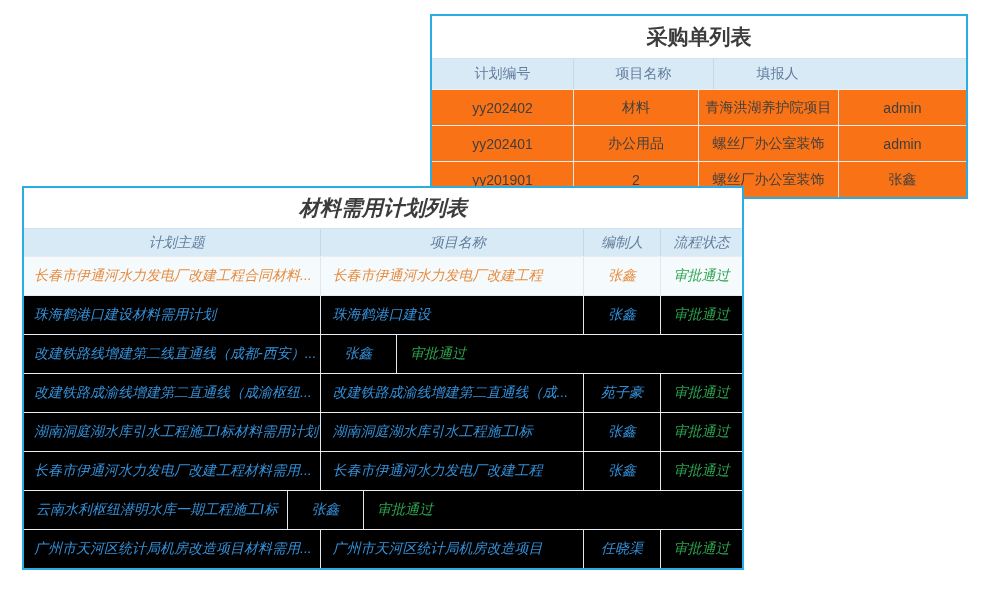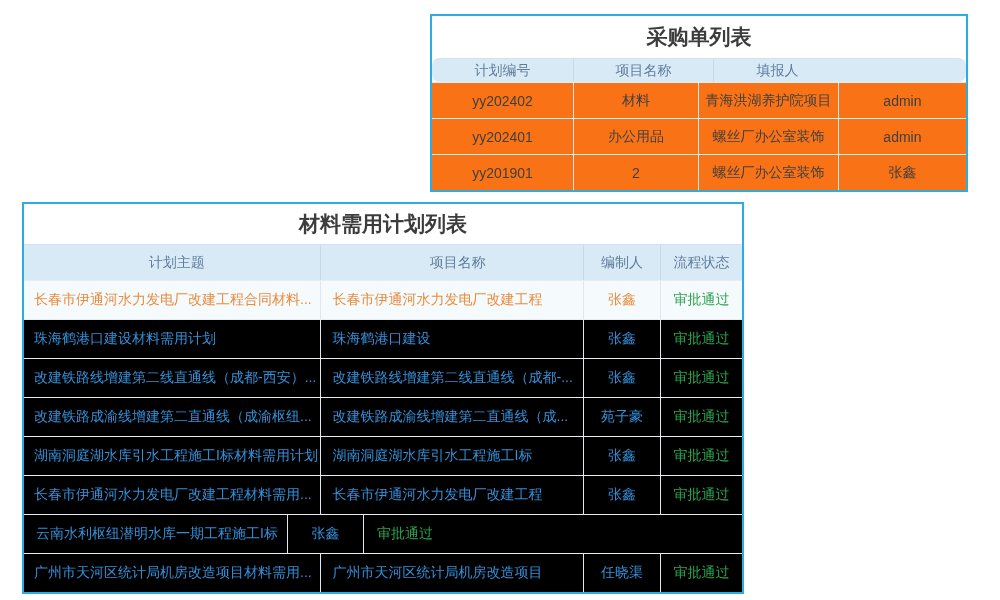--- a/index.html
+++ b/index.html
@@ -5,37 +5,37 @@
   * { margin:0; padding:0; box-sizing:border-box; }
   html,body { width:1000px; height:600px; background:#ffffff; overflow:hidden;
               font-family:"Liberation Sans","DejaVu Sans",sans-serif; }
 
   .panel { position:absolute; background:#ffffff; border:2px solid #2bade3; }
 
   
   #purchase-panel { left:430px; top:14px; width:538px; }
   #purchase-panel .title { height:42px; line-height:42px; text-align:center;
      font-size:21px; font-weight:bold; color:#3c3c3c; background:#ffffff; }
-  #purchase-panel .hdr { display:flex; height:24px; background:#d9eaf7;
-     border-top:1px solid #d3e2ef;border-radius:8px; }
+  #purchase-panel .hdr { display:flex; height:31px; background:#d9eaf7;
+     border-top:1px solid #d3e2ef; }
   #purchase-panel .hcell { display:flex; align-items:center; justify-content:center;
      font-size:14px; color:#607d9b; border-right:1px solid #c7d9e9; }
   #purchase-panel .hcell:last-child { border-right:none; }
   .prow { display:flex; height:36px; border-top:1px solid #e9edf1; background:#f97316; }
   .pcell { display:flex; align-items:center; justify-content:center;
      font-size:14px; color:#3f3f3f; border-right:1px solid #dde7ef;
      white-space:nowrap; overflow:hidden; }
   .pcell:last-child { border-right:none; }
   .pw0 { width:26.6%; } .pw1 { width:23.4%; } .pw2 { width:26.2%; } .pw3 { width:23.8%; }
 
   
-  #material-panel { left:22px; top:202px; width:722px; }
+  #material-panel { left:22px; top:186px; width:722px;font-style:italic; }
   #material-panel .title { height:40px; line-height:40px; text-align:center;
      font-size:21px; font-weight:bold; color:#3c3c3c; background:#ffffff; }
-  #material-panel .hdr { display:flex; height:36px; background:#d9eaf7;
+  #material-panel .hdr { display:flex; height:28px; background:#d9eaf7;
      border-top:1px solid #d3e2ef; }
   #material-panel .hcell { display:flex; align-items:center; justify-content:center;
      font-size:14px; color:#607d9b; border-right:1px solid #c7d9e9; }
   #material-panel .hcell:last-child { border-right:none; }
   .mrow { display:flex; height:39px; border-top:1px solid #e9edf1; background:#000000; }
   .mrow.hl { background:#f5fafd; }
   .mcell { display:flex; align-items:center; font-size:14px;
      border-right:1px solid #e0e8ee; white-space:nowrap; overflow:hidden; }
   .mcell:last-child { border-right:none; }
   .mw0 { width:41.3%; justify-content:flex-start; padding-left:10px; }
@@ -94,21 +94,20 @@
         <div class="mcell mw3 status-ok">审批通过</div>
       </div>
       <div class="mrow">
         <div class="mcell mw0 link">珠海鹤港口建设材料需用计划</div>
         <div class="mcell mw1 link">珠海鹤港口建设</div>
         <div class="mcell mw2 link">张鑫</div>
         <div class="mcell mw3 status-ok">审批通过</div>
       </div>
       <div class="mrow">
         <div class="mcell mw0 link">改建铁路线增建第二线直通线（成都-西安）...</div>
-        <div class="mcell mw1 link">改建铁路线增建第二线直通线（成都-...</div>
         <div class="mcell mw2 link">张鑫</div>
         <div class="mcell mw3 status-ok">审批通过</div>
       </div>
       <div class="mrow">
         <div class="mcell mw0 link">改建铁路成渝线增建第二直通线（成渝枢纽...</div>
         <div class="mcell mw1 link">改建铁路成渝线增建第二直通线（成...</div>
         <div class="mcell mw2 link">苑子豪</div>
         <div class="mcell mw3 status-ok">审批通过</div>
       </div>
       <div class="mrow">

